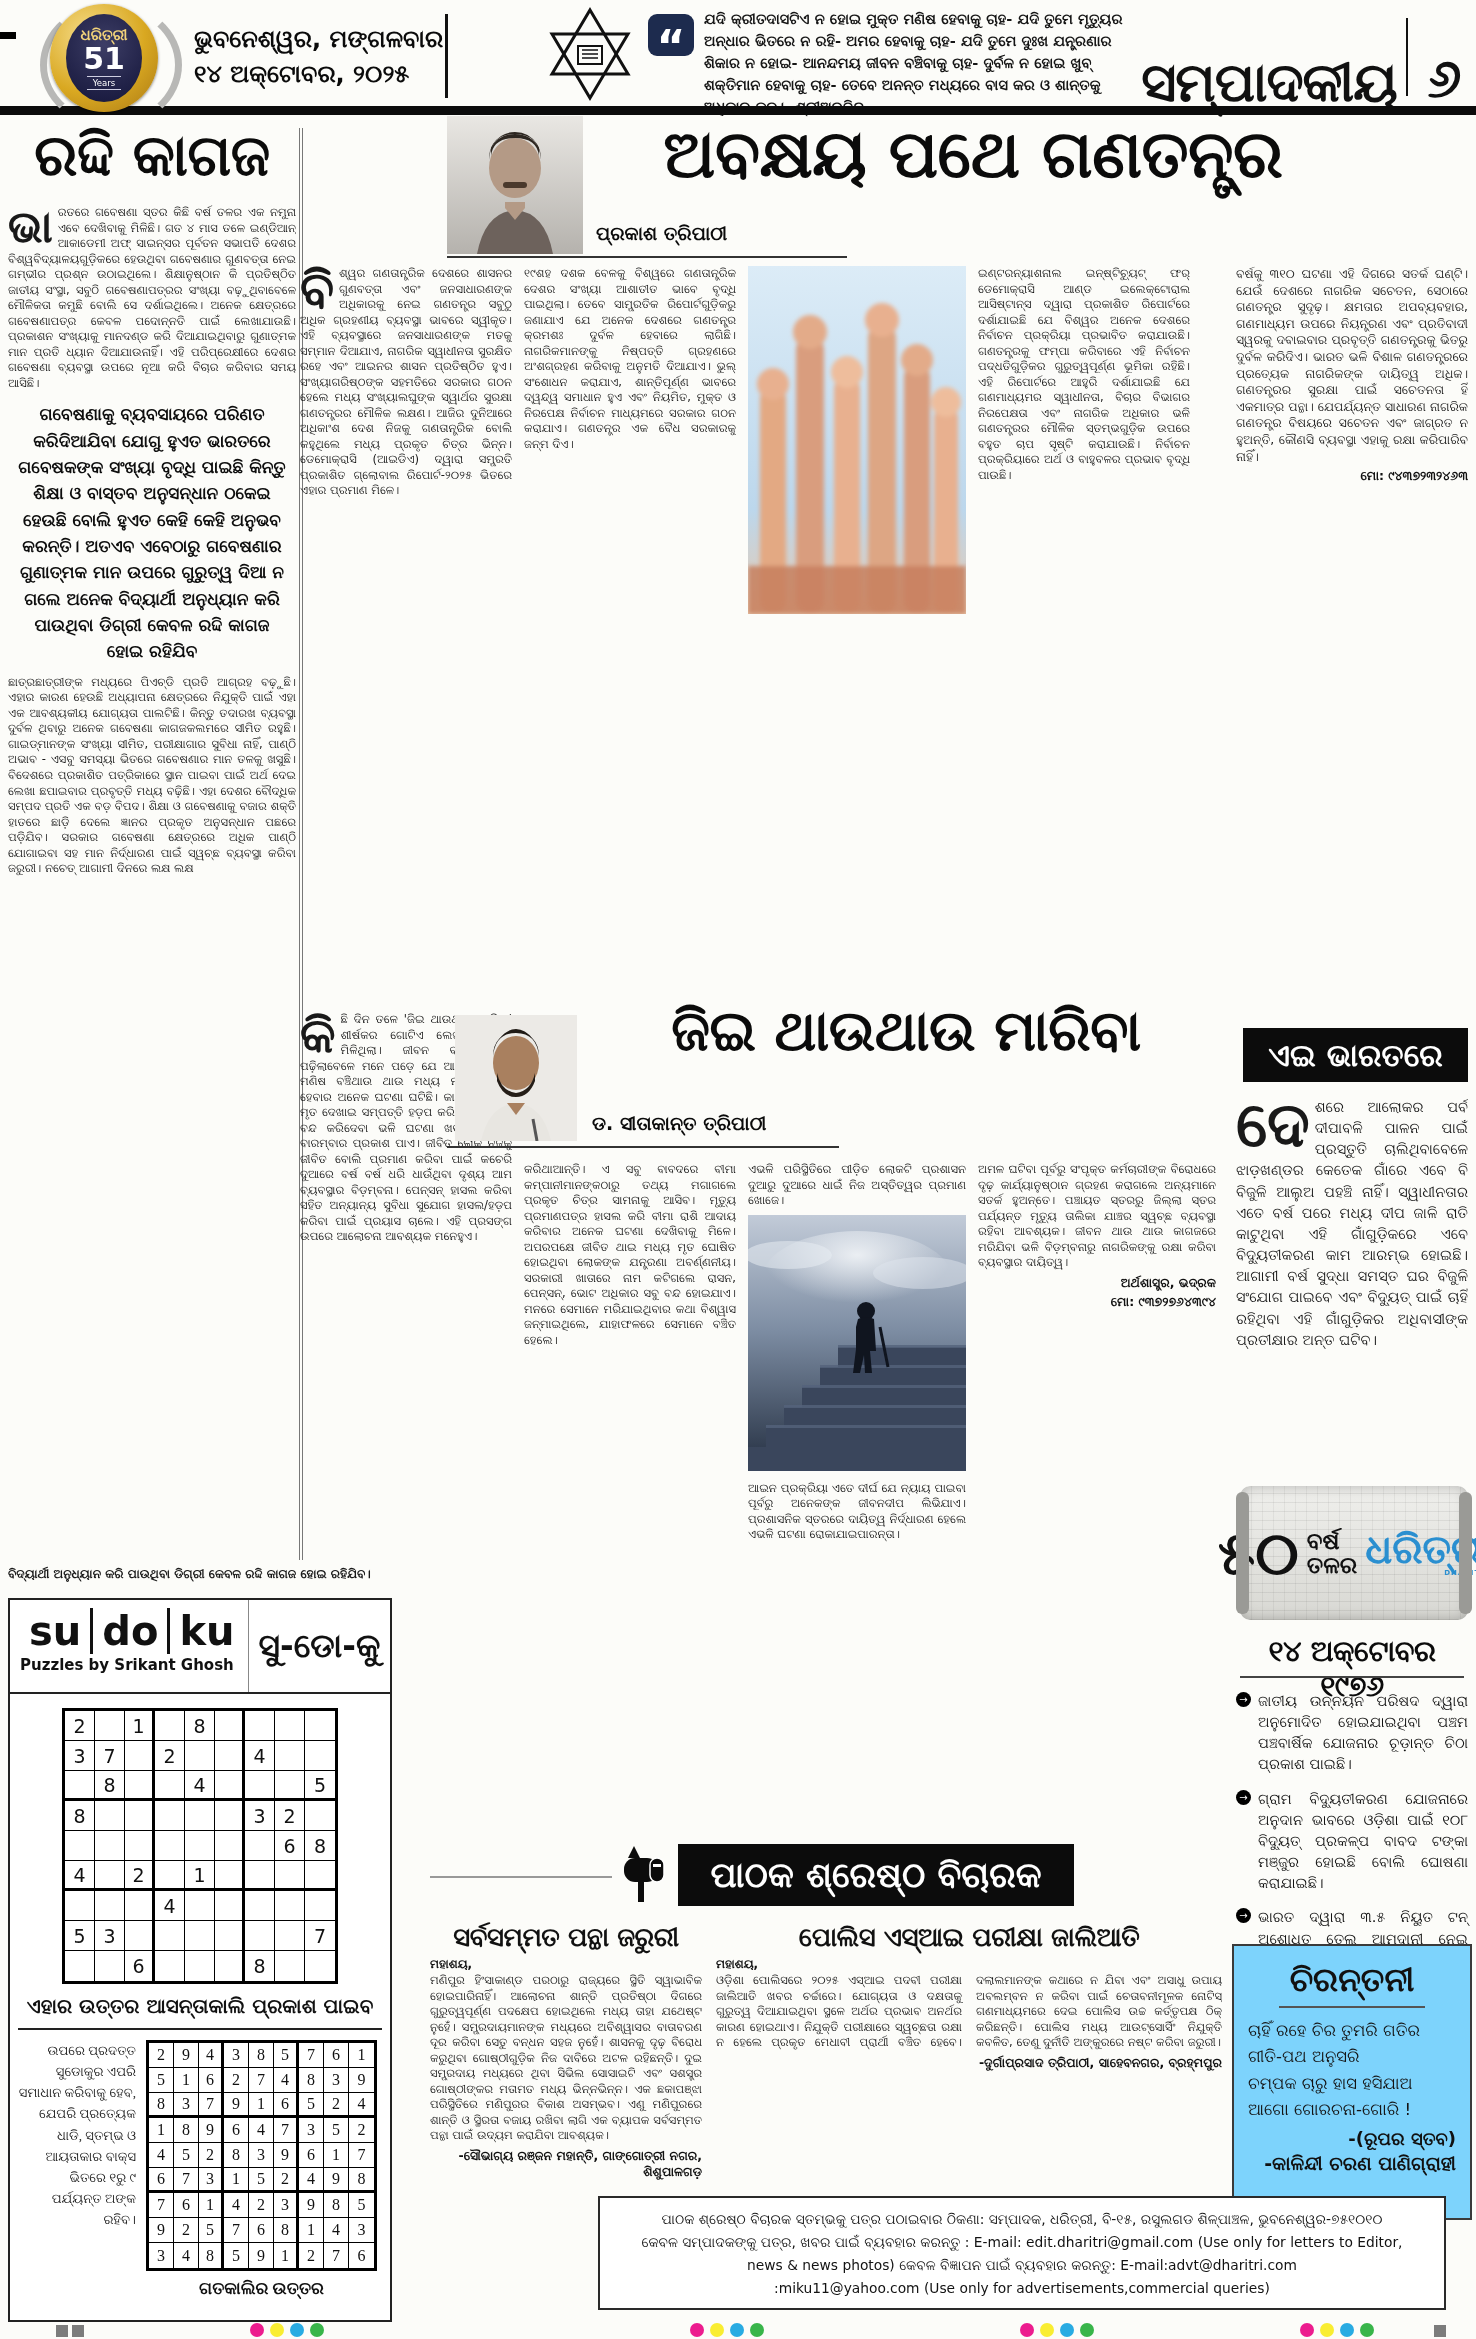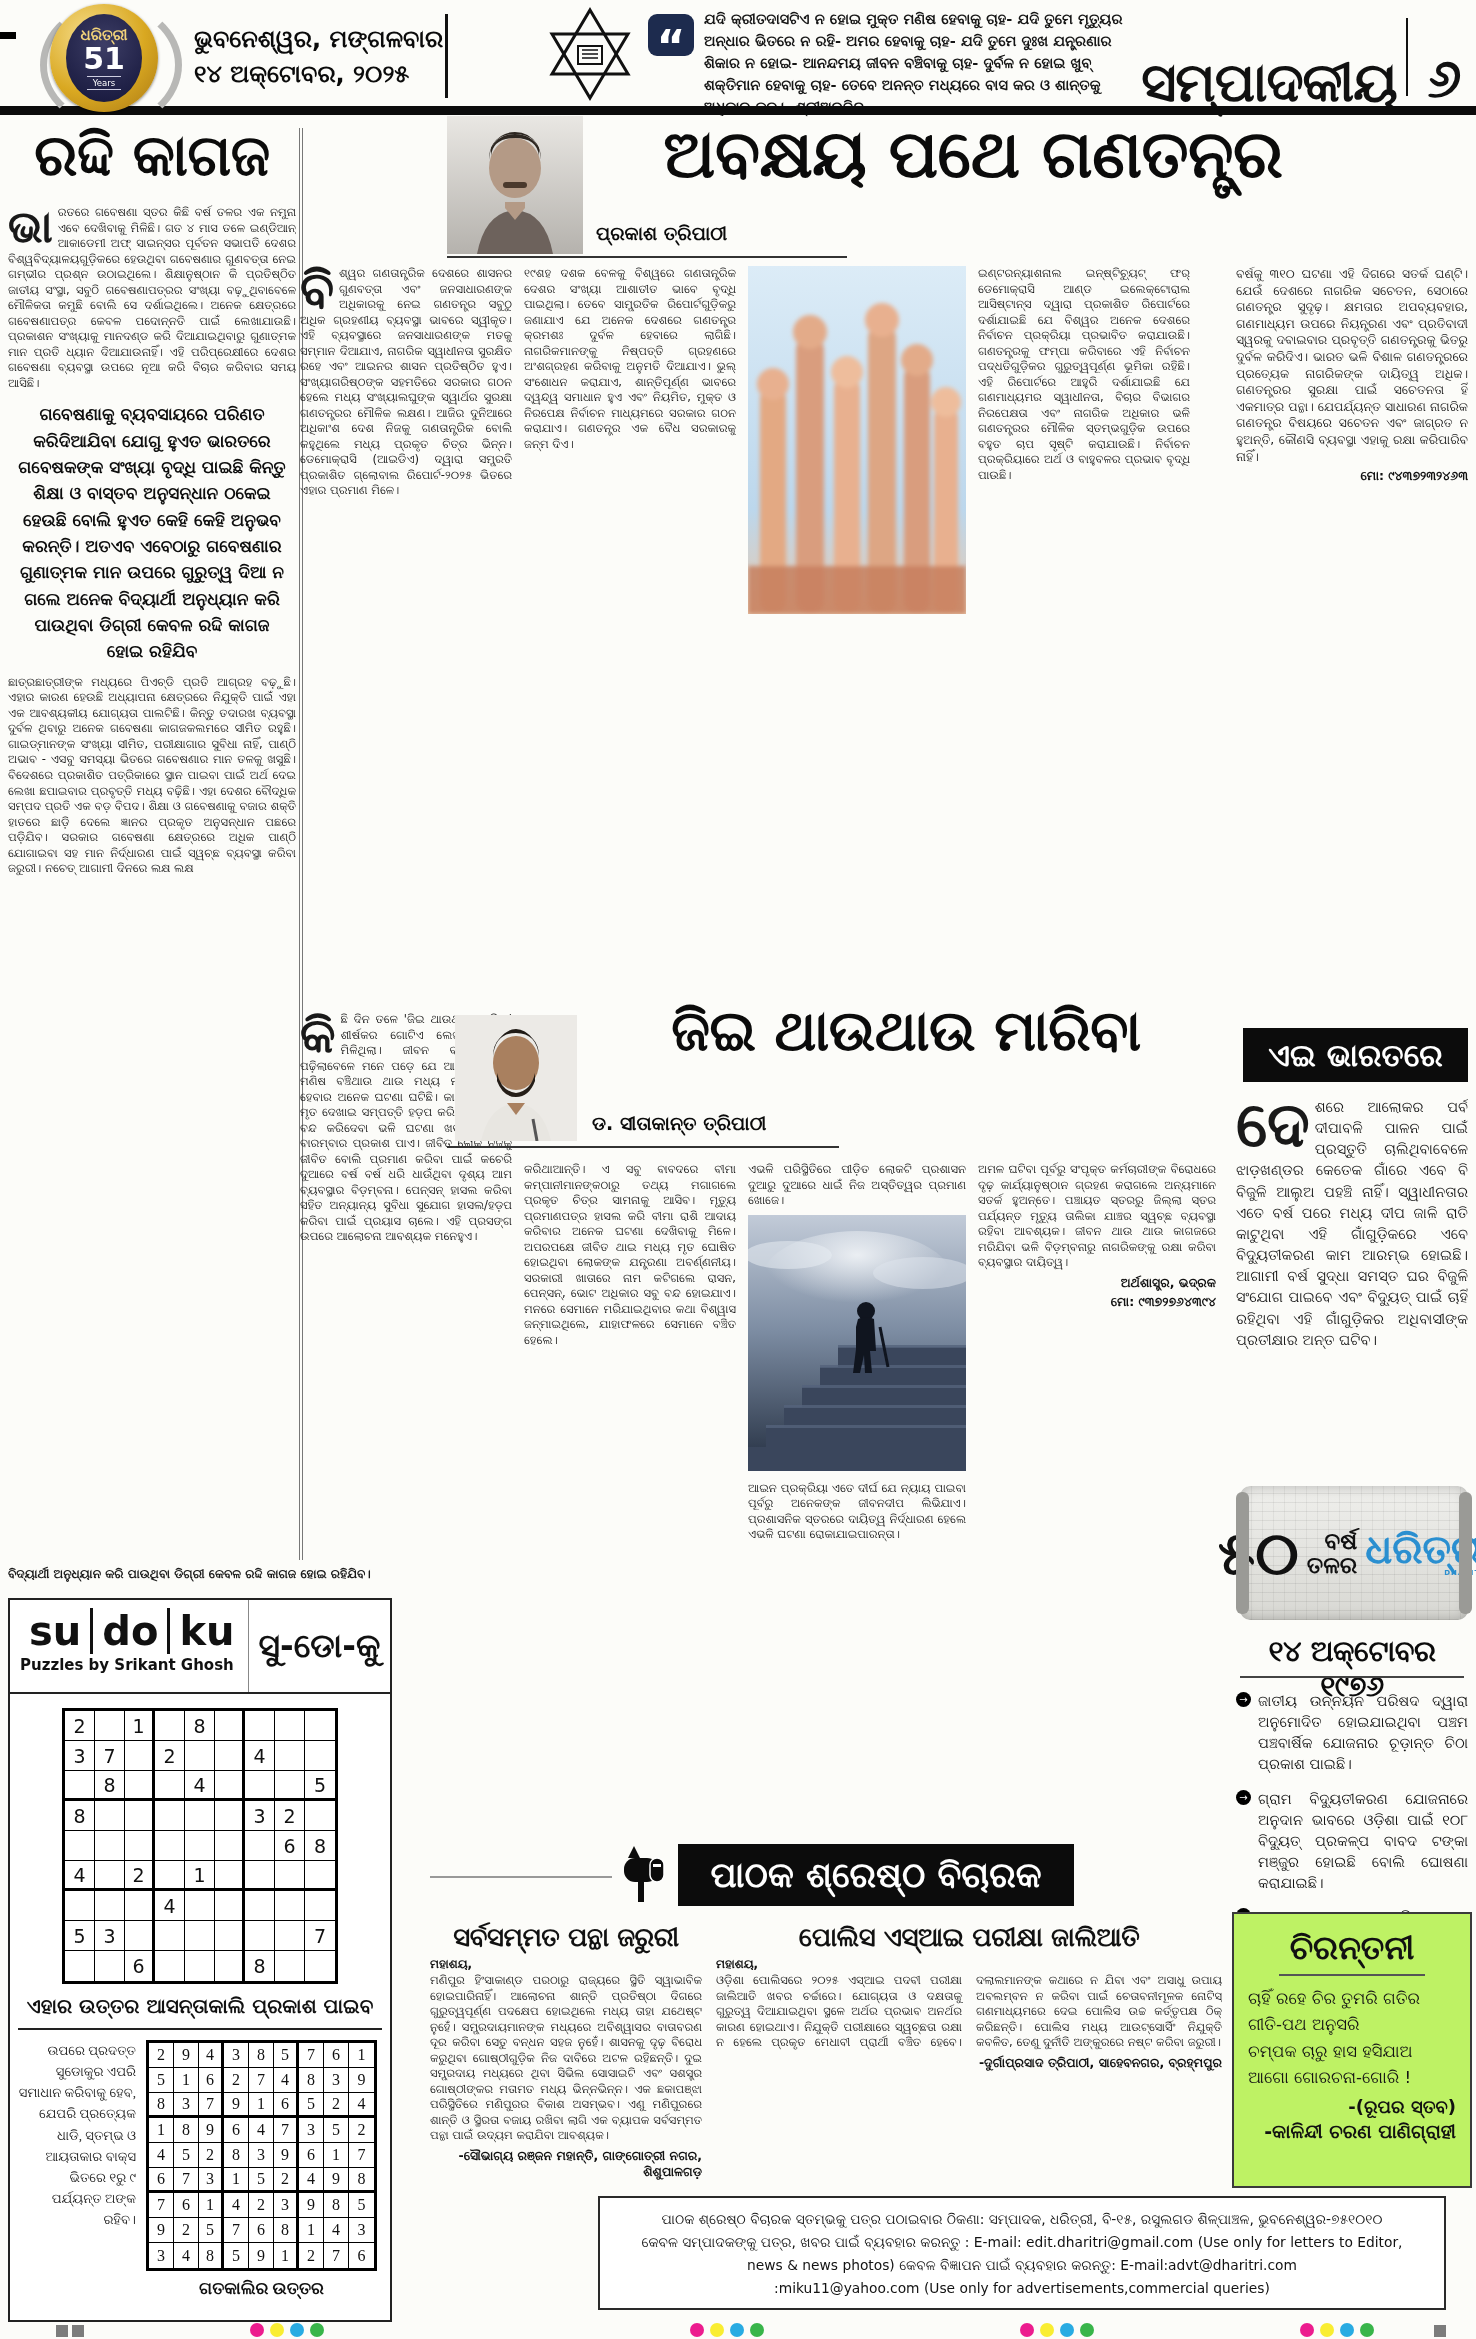--- a/index.html
+++ b/index.html
@@ -60,24 +60,24 @@
          line-height:15px;text-align:center;margin-top:2px;}
   .bullet-text{font-size:14.6px;line-height:1.45;text-align:justify;}
   .banner50{border-radius:10px;background:
       repeating-linear-gradient(90deg,rgba(0,0,0,.05) 0 1px,transparent 1px 11px),
       repeating-linear-gradient(0deg,rgba(0,0,0,.07) 0 1px,transparent 1px 9px),
       linear-gradient(180deg,#efefec,#d8d8d3);
       box-shadow:inset 0 0 14px rgba(0,0,0,.25);display:flex;align-items:center;justify-content:center;gap:8px;}
   .banner50:before,.banner50:after{content:"";position:absolute;top:6px;bottom:6px;width:13px;background:#9a9a96;border-radius:6px;}
   .banner50:before{left:-4px;} .banner50:after{right:-4px;}
   .b50-num{font-size:60px;font-weight:bold;line-height:1;}
-  .b50-mid{font-size:23px;font-weight:bold;line-height:1.05;text-align:right;}
+  .b50-mid{font-size:23px;font-weight:bold;line-height:1.05;text-align:left;}
   .b50-brand{font-size:40px;font-weight:bold;color:#2a8fd0;transform:skewX(-6deg);line-height:1;}
   .b50-sub{font-size:7px;color:#2a8fd0;font-weight:bold;text-align:right;letter-spacing:1px;}
-  .chiro-box{border:2px solid #3a3a3a;background:#bef264;padding:14px 14px 10px;}
+  .chiro-box{border:2px solid #3a3a3a;background:#7dd3fc;padding:14px 14px 10px;margin-top:32px;}
   .chiro-title{font-size:33px;font-weight:bold;text-align:center;}
   .chiro-underline{width:70%;height:2px;background:#555;margin:6px auto 10px;}
   .chiro-line{font-size:16.5px;line-height:1.6;color:#141414;}
   .chiro-src{font-size:18px;font-weight:bold;text-align:right;margin-top:4px;}
   .chiro-author{font-size:19px;font-weight:bold;text-align:right;margin-top:2px;}
   
   .letter-head{font-size:26px;font-weight:bold;text-align:center;letter-spacing:-0.5px;}
   .salut{font-size:12px;font-weight:bold;margin:4px 0 2px;}
   .footer-box{border:2px solid #2a2a2a;background:#fff;display:flex;flex-direction:column;justify-content:center;gap:3px;padding:8px 14px;}
   .footer-line{font-size:13.8px;line-height:1.45;text-align:center;color:#131313;}

